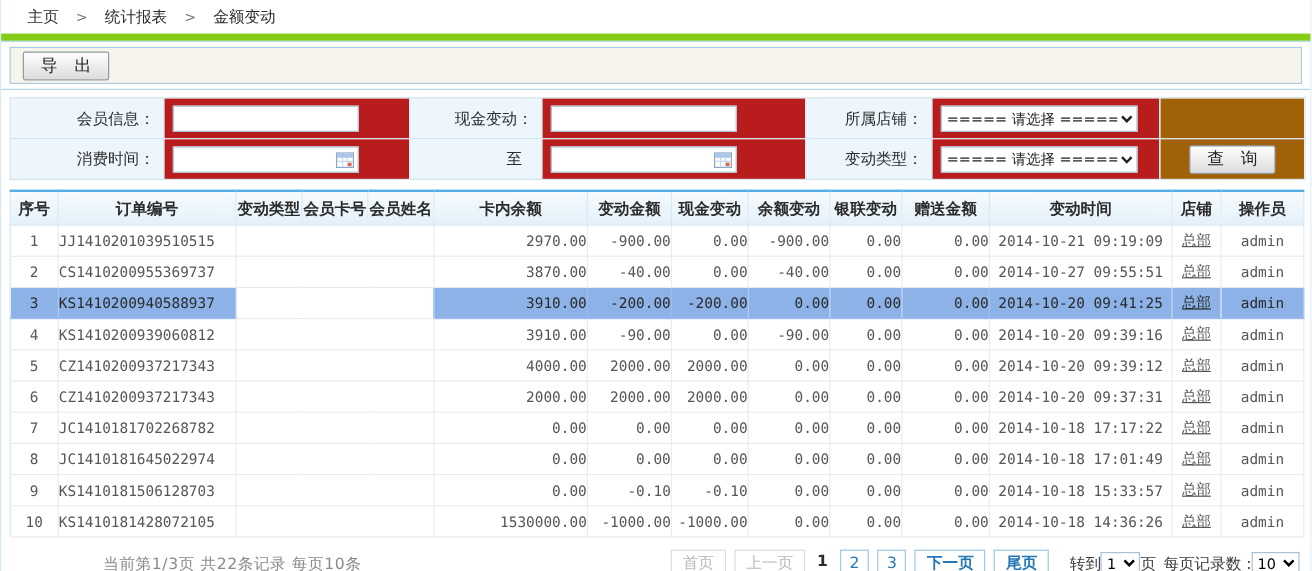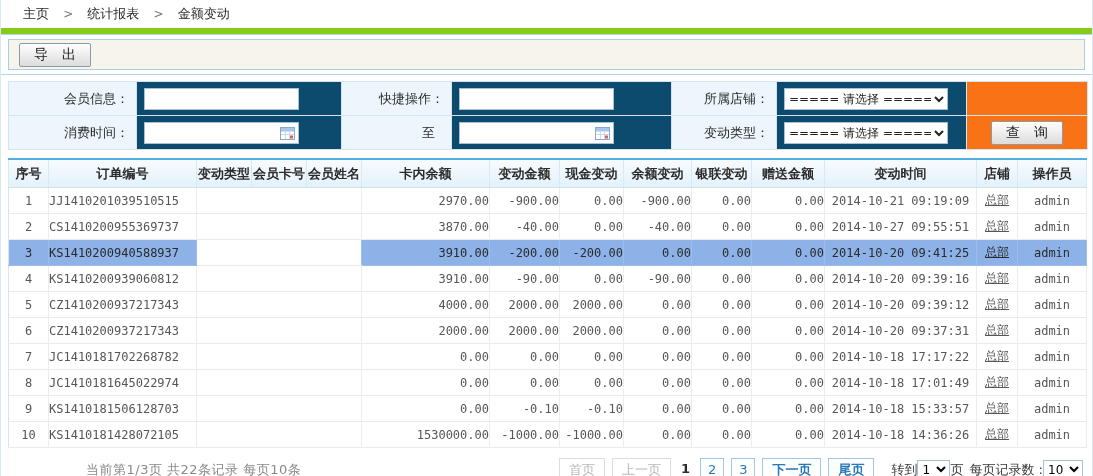--- a/index.html
+++ b/index.html
@@ -24,22 +24,22 @@
     background:linear-gradient(#fefefe,#efefef 45%,#dcdcdc);
     font-family:inherit;font-size:14px;color:#222;cursor:pointer;
   }
 
   
   .filter-section{border-top:1px solid #b4d7ea;padding:6px 7px 4px 7px;}
   table.filter{width:1079px;border-collapse:collapse;table-layout:fixed;border:1px solid #aacfe4;}
   table.filter td{border:1px solid #d4e4ef;height:31px;font-size:13px;overflow:hidden;}
   td.flabel{background:#edf6fc;text-align:right;padding-right:7px;color:#2b2b2b;}
   td.fto{background:#edf6fc;text-align:right;padding-right:16px;color:#2b2b2b;}
-  td.finput{background:#0c4a6e;padding-left:7px;}
-  td.fbtn{background:#f97316;text-align:center;}
+  td.finput{background:#b91c1c;padding-left:7px;}
+  td.fbtn{background:#a16207;text-align:center;}
   input.text{box-sizing:border-box;width:155px;height:22px;border:1px solid #a9c0d2;background:#fff;font-family:inherit;font-size:12px;padding:0 4px;}
   .datewrap{position:relative;display:inline-block;}
   .datewrap input{padding-right:22px;}
   .cal-icon{position:absolute;right:4px;top:4px;}
   select.choose{box-sizing:border-box;width:164px;height:22px;border:1px solid #a9c0d2;background:#fff;font-family:inherit;font-size:12px;color:#222;}
 
   
   .table-section{padding:4px 7px 0 7px;}
   table.main{width:1079px;border-collapse:collapse;table-layout:fixed;border-left:1px solid #d3e6f2;border-right:1px solid #d3e6f2;}
   table.main thead th{
@@ -101,21 +101,21 @@
           <col style="width:110px">
         <col style="width:220px">
           <col style="width:105px">
           <col style="width:190px">
           <col style="width:121px">
       </colgroup>
       <tbody>
           <tr>
         <td class="flabel">会员信息：</td>
         <td class="finput"><input class="text" type="text" style=""></td>
-        <td class="flabel">快捷操作：</td>
+        <td class="flabel">现金变动：</td>
         <td class="finput"><input class="text" type="text" style=""></td>
         <td class="flabel">所属店铺：</td>
         <td class="finput">
           <select class="choose">
             <option>===== 请选择 =====</option>
           </select>
         </td>
         <td class="fbtn"></td>
       </tr>
       <tr>

